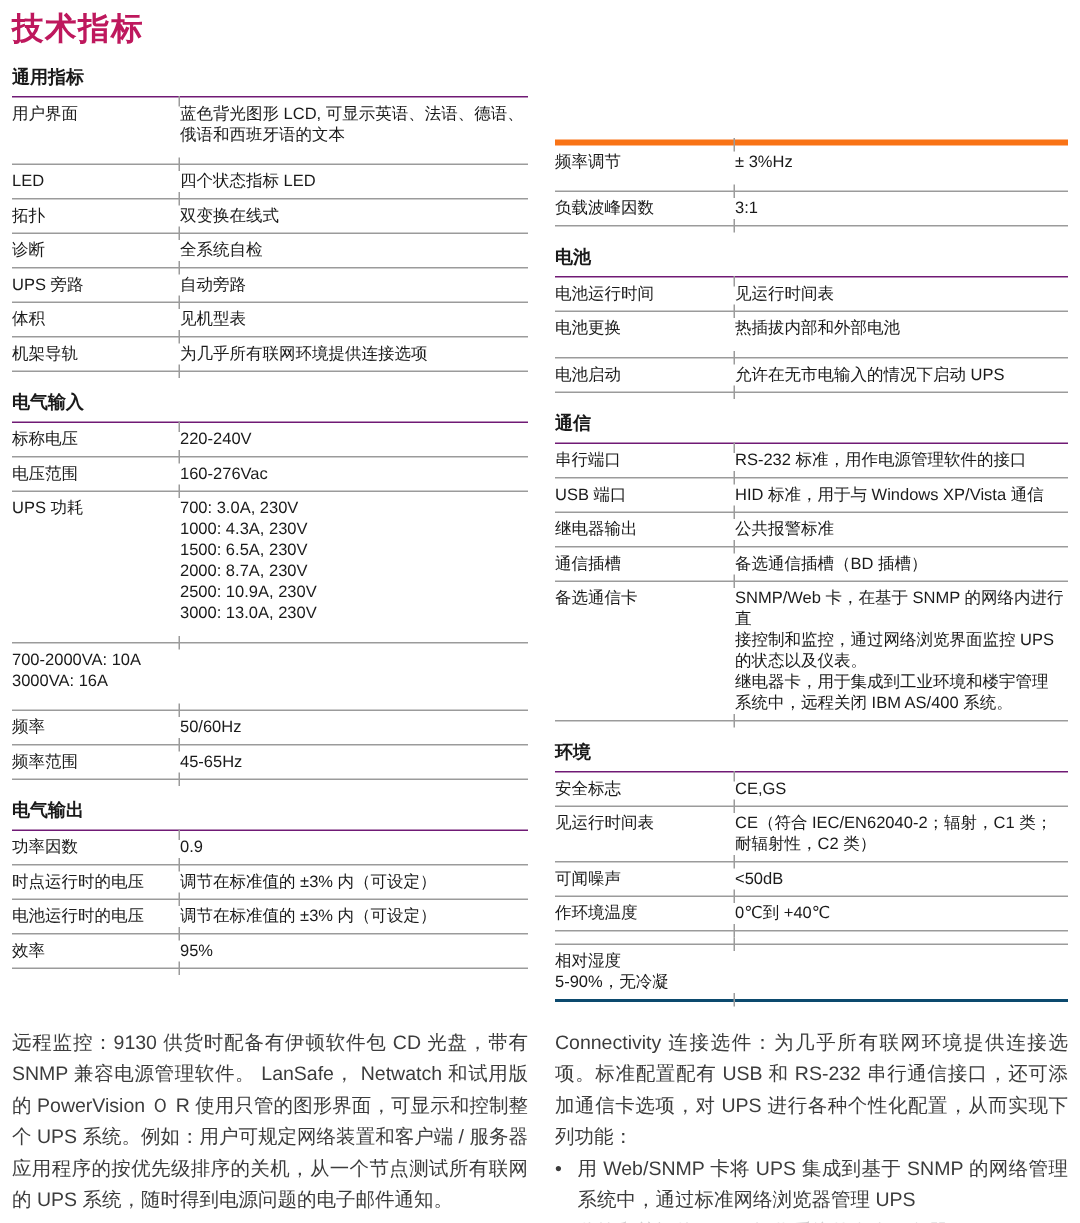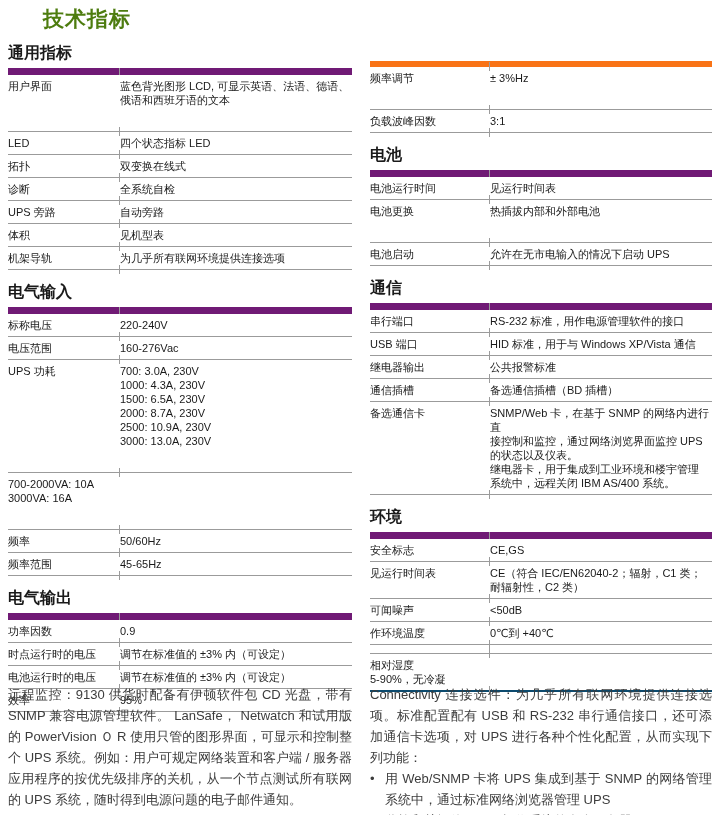--- a/index.html
+++ b/index.html
@@ -9,37 +9,37 @@
   }
   .title{
     position:absolute;left:8px;top:5px;font-size:21px;font-weight:bold;
     letter-spacing:1px;
   }
   .columns{position:absolute;left:8px;top:40px;display:flex;gap:18px;}
   .col{width:344px;--labw:112px;}
   .col.right{width:342px;--labw:120px;padding-top:21px;}
   .section + .section{margin-top:9px;}
   .sec-header{
-    font-size:16px;font-weight:bold;padding:3px 0 4px;
-    border-bottom:7px solid #701a75;position:relative;
+    font-size:12px;font-weight:bold;padding:3px 0 4px;
+    border-bottom:1px solid #701a75;position:relative;
   }
   .sec-header::after{
     content:"";position:absolute;left:calc(var(--labw) - 1px);bottom:-7px;
     width:1px;height:7px;background:#9b9b9b;
   }
   .row{
     display:flex;position:relative;border-bottom:1px solid #9b9b9b;
     padding:4px 0 4px;
   }
-  .row.roomy{padding-bottom:24px;}
+  .row.roomy{padding-bottom:12px;}
   .row::after{
     content:"";position:absolute;left:calc(var(--labw) - 1px);bottom:-5px;
     width:1px;height:9px;background:#9b9b9b;
   }
-  .no-header .row:first-child{border-top:6px solid #f97316;}
+  .no-header .row:first-child{border-top:4px solid #f97316;margin-top:32px;}
   .no-header .row:first-child::before{
     content:"";position:absolute;left:calc(var(--labw) - 1px);top:-5px;
     width:1px;height:9px;background:#9b9b9b;
   }
   .col.right .section:last-child .row:last-child{border-bottom:2px solid #0c4a6e;flex-direction:column;}
   .lab{
     width:var(--labw);flex:none;font-size:11px;line-height:14px;
     white-space:pre-line;padding-right:6px;box-sizing:border-box;
   }
   .val{flex:1;font-size:11px;line-height:14px;}
@@ -51,21 +51,21 @@
   .fcol.right{width:342px;}
   .fcol p{margin:0;}
   .bullets{list-style:none;margin:0;padding:0;}
   .bullets li{position:relative;padding-left:15px;}
   .bullets li .dot{position:absolute;left:0;top:0;}
 </style>
 </head>
 <body>
 
 <div class="page">
-  <div class="title" style="color: #4d7c0f; margin-left: 35px;">技术指标</div>
+  <div class="title" style="color: #be185d;">技术指标</div>
 
   <div class="columns">
     <div class="col left">
         <div class="section">
           <div class="sec-header">通用指标</div>
           <div class="row roomy">
             <div class="lab">用户界面</div>
             <div class="val">
               <div>蓝色背光图形 LCD, 可显示英语、法语、德语、</div>
               <div>俄语和西班牙语的文本</div>

